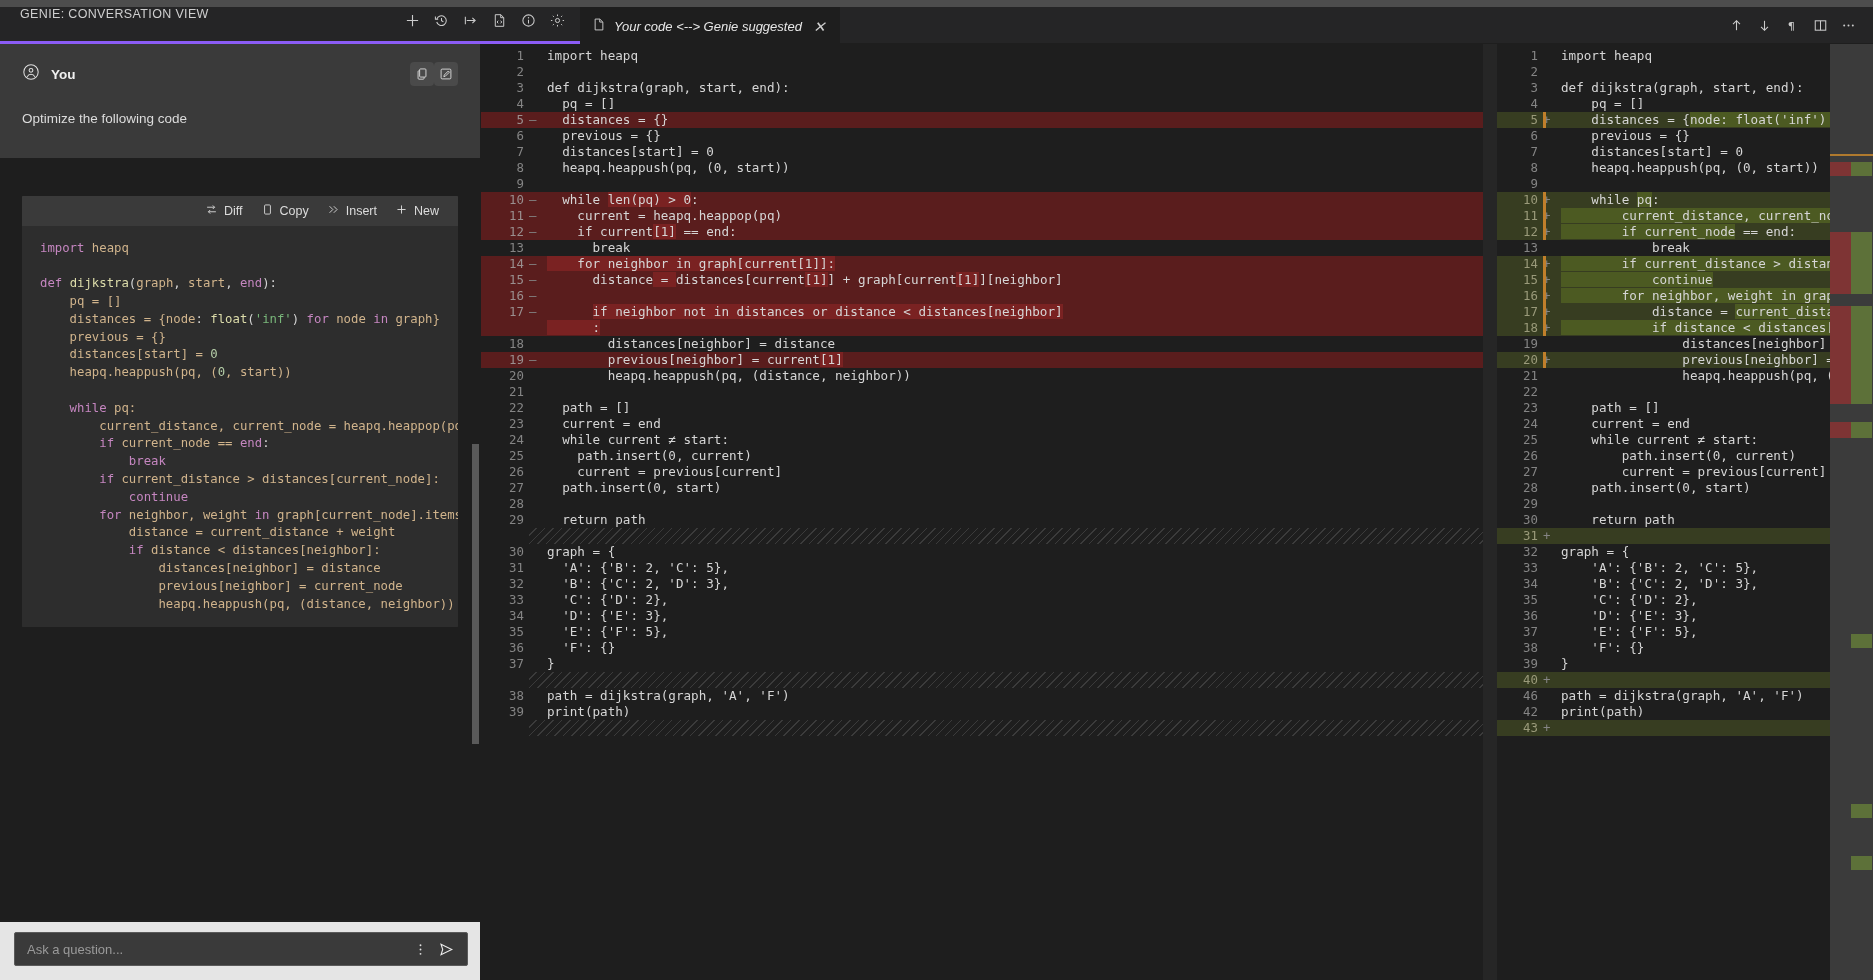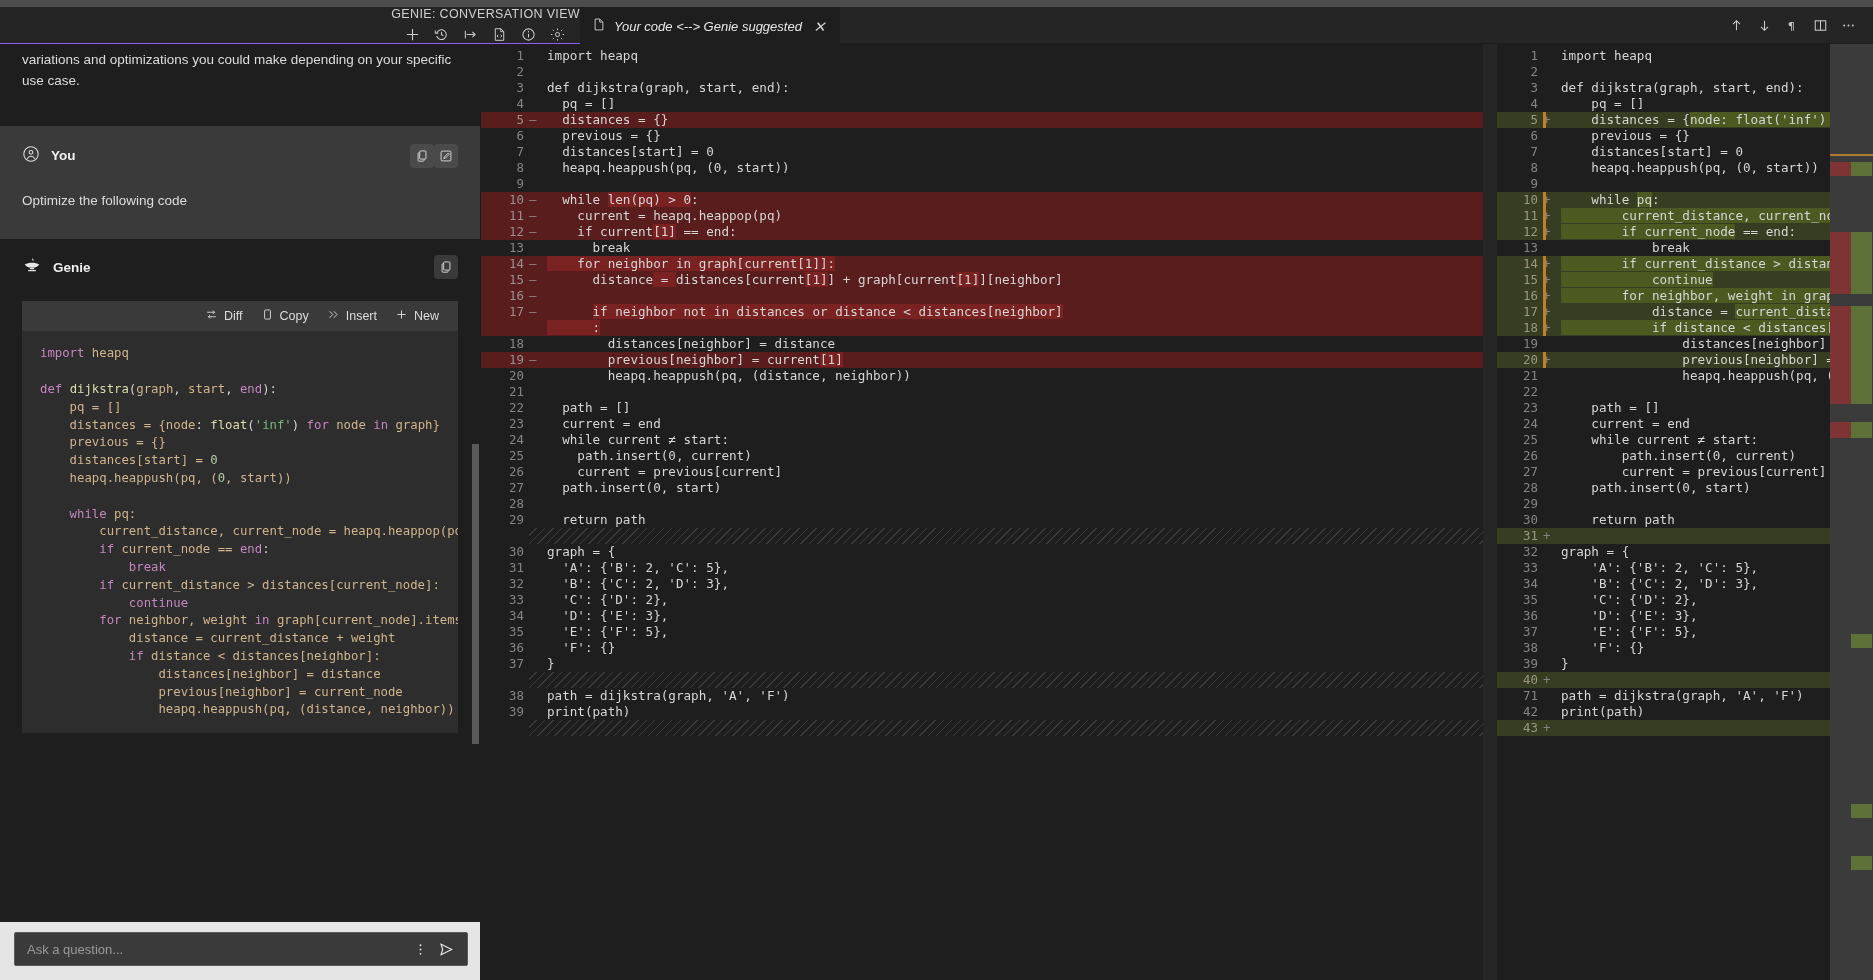--- a/index.html
+++ b/index.html
@@ -13,23 +13,22 @@
 
   
   .topstrip { height:7px; background:#4d4d4d; flex:0 0 7px; }
 
   
   .titlebar {
     height:37px; flex:0 0 37px; display:flex; align-items:stretch;
     background:#252526; position:relative;
   }
   .genie-title-zone {
-    width:580px; display:flex; align-items:flex-end; background:#252526;
-    border-bottom:1px solid #8b5cf6;
-    flex-direction:column;
+    width:580px; display:flex; align-items:flex-start; background:#252526;
+    border-bottom:3px solid #8b5cf6;
   }
   .genie-title {
     font-size:12.5px; letter-spacing:.35px; color:#cfcfcf;
     padding-left:20px; flex:1; white-space:nowrap;
   }
   .genie-actions { display:flex; align-items:center; gap:3px; padding-right:10px; }
   .ibtn {
     width:26px; height:26px; display:flex; align-items:center; justify-content:center;
     color:#cccccc; border-radius:4px; cursor:pointer;
   }
@@ -254,21 +253,20 @@
         </div>
       </div>
     </div>
   </div>
 
   <div class="body">
 
     <div class="genie-panel">
       <div class="genie-scroll">
 
-        <div class="msg tail">variations and optimizations you could make depending on your specific use case.</div>
 
         <div class="msg user">
           <div class="msg-head">
             <span>
               <svg width="18" height="18" viewBox="0 0 20 20" fill="none" stroke="#e0e0e0" stroke-width="1.15">
                 <circle cx="10" cy="10" r="8"></circle>
                   <circle cx="10" cy="8.1" r="2.1"></circle>
                 <path d="M5.7 15.4c.9-1.9 2.5-2.9 4.3-2.9s3.4 1 4.3 2.9"></path>
               </svg>
             </span>
@@ -284,38 +282,20 @@
               <svg width="14" height="14" viewBox="0 0 16 16" fill="none" stroke="#dcdcdc" stroke-width="1.05">
                 <rect x="2.4" y="2.4" width="11.2" height="11.2" rx="1.2"></rect>
                 <path d="M10.6 4.6 6 9.2l-.5 1.8 1.8-.5 4.6-4.6z"></path>
               </svg>
             </span>
           </div>
           <div class="msg-text">Optimize the following code</div>
         </div>
 
         <div class="msg assistant">
-          <div class="msg-head">
-            <span>
-              <svg width="20" height="18" viewBox="0 0 22 18" fill="#e6e6e6">
-                <path d="M11 1.4c.5 1 .5 1.9 0 2.8.9-.5 1.6-.4 2.3.3-.3-1-.9-1.7-2.3-3.1z"></path>
-                <path d="M3 8.4c2.2-1.2 4.9-1.9 8-1.9s5.8.7 8 1.9c-1.4 2.2-4.3 3.6-8 3.6S4.4 10.6 3 8.4z"></path>
-                <rect x="8.4" y="12.3" width="5.2" height="1.5" rx=".7"></rect>
-                <rect x="6.6" y="14.4" width="8.8" height="1.4" rx=".7"></rect>
-              </svg>
-            </span>
-            <span class="who">Genie</span>
-            <span class="spacer"></span>
-            <span class="hbtn">
-              <svg width="14" height="14" viewBox="0 0 16 16" fill="none" stroke="#dcdcdc" stroke-width="1.05">
-                <rect x="5.3" y="2.2" width="7.2" height="9.3" rx="1"></rect>
-                  <path d="M10.4 11.6v1.3a1 1 0 0 1-1 1H4.5a1 1 0 0 1-1-1V5.3a1 1 0 0 1 1-1h.8"></path>
-              </svg>
-            </span>
-          </div>
 
           <div class="codecard">
             <div class="codecard-bar">
               <div class="cbtn">
                 <span>
                   <svg width="13" height="13" viewBox="0 0 16 16" fill="none" stroke="#dcdcdc" stroke-width="1.1">
                     <path d="M2.6 5.2h9.2M9.6 3 11.8 5.2 9.6 7.4M13.4 10.8H4.2M6.4 8.6 4.2 10.8l2.2 2.2"></path>
                   </svg>
                 </span>
                 <span>Diff</span>
@@ -479,21 +459,21 @@
             <div class="ln add"><div class="gut">31</div><div class="sign">+</div><div class="txt">&nbsp;</div></div>
             <div class="ln"><div class="gut">32</div><div class="sign"></div><div class="txt"><span>graph&nbsp;=&nbsp;{</span></div></div>
             <div class="ln"><div class="gut">33</div><div class="sign"></div><div class="txt"><span>&nbsp;&nbsp;&nbsp;&nbsp;'A':&nbsp;{'B':&nbsp;2,&nbsp;'C':&nbsp;5},</span></div></div>
             <div class="ln"><div class="gut">34</div><div class="sign"></div><div class="txt"><span>&nbsp;&nbsp;&nbsp;&nbsp;'B':&nbsp;{'C':&nbsp;2,&nbsp;'D':&nbsp;3},</span></div></div>
             <div class="ln"><div class="gut">35</div><div class="sign"></div><div class="txt"><span>&nbsp;&nbsp;&nbsp;&nbsp;'C':&nbsp;{'D':&nbsp;2},</span></div></div>
             <div class="ln"><div class="gut">36</div><div class="sign"></div><div class="txt"><span>&nbsp;&nbsp;&nbsp;&nbsp;'D':&nbsp;{'E':&nbsp;3},</span></div></div>
             <div class="ln"><div class="gut">37</div><div class="sign"></div><div class="txt"><span>&nbsp;&nbsp;&nbsp;&nbsp;'E':&nbsp;{'F':&nbsp;5},</span></div></div>
             <div class="ln"><div class="gut">38</div><div class="sign"></div><div class="txt"><span>&nbsp;&nbsp;&nbsp;&nbsp;'F':&nbsp;{}</span></div></div>
             <div class="ln"><div class="gut">39</div><div class="sign"></div><div class="txt"><span>}</span></div></div>
             <div class="ln add"><div class="gut">40</div><div class="sign">+</div><div class="txt">&nbsp;</div></div>
-            <div class="ln"><div class="gut">71</div><div class="sign"></div><div class="txt"><span>path&nbsp;=&nbsp;dijkstra(graph,&nbsp;'A',&nbsp;'F')</span></div></div>
+            <div class="ln"><div class="gut">46</div><div class="sign"></div><div class="txt"><span>path&nbsp;=&nbsp;dijkstra(graph,&nbsp;'A',&nbsp;'F')</span></div></div>
             <div class="ln"><div class="gut">42</div><div class="sign"></div><div class="txt"><span>print(path)</span></div></div>
             <div class="ln add"><div class="gut">43</div><div class="sign">+</div><div class="txt">&nbsp;</div></div>
           </div>
         <div class="ov-right" id="ovruler">
             <div class="ovmark" style="left:0px;top:118px;width:21px;height:14px;background:#7e3434"></div>
             <div class="ovmark" style="left:21px;top:118px;width:21px;height:14px;background:#5d7139"></div>
             <div class="ovmark" style="left:0px;top:188px;width:21px;height:62px;background:#7e3434"></div>
             <div class="ovmark" style="left:21px;top:188px;width:21px;height:62px;background:#5d7139"></div>
             <div class="ovmark" style="left:0px;top:262px;width:21px;height:98px;background:#7e3434"></div>
             <div class="ovmark" style="left:21px;top:262px;width:21px;height:98px;background:#5d7139"></div>

